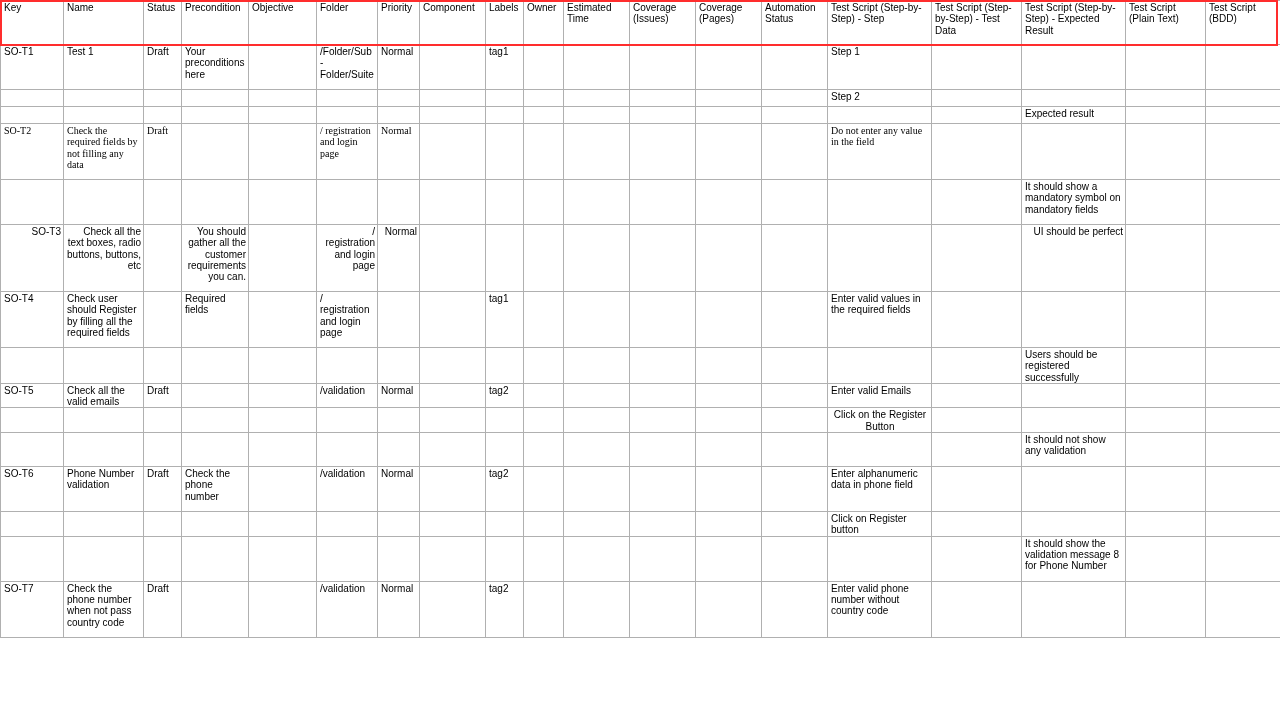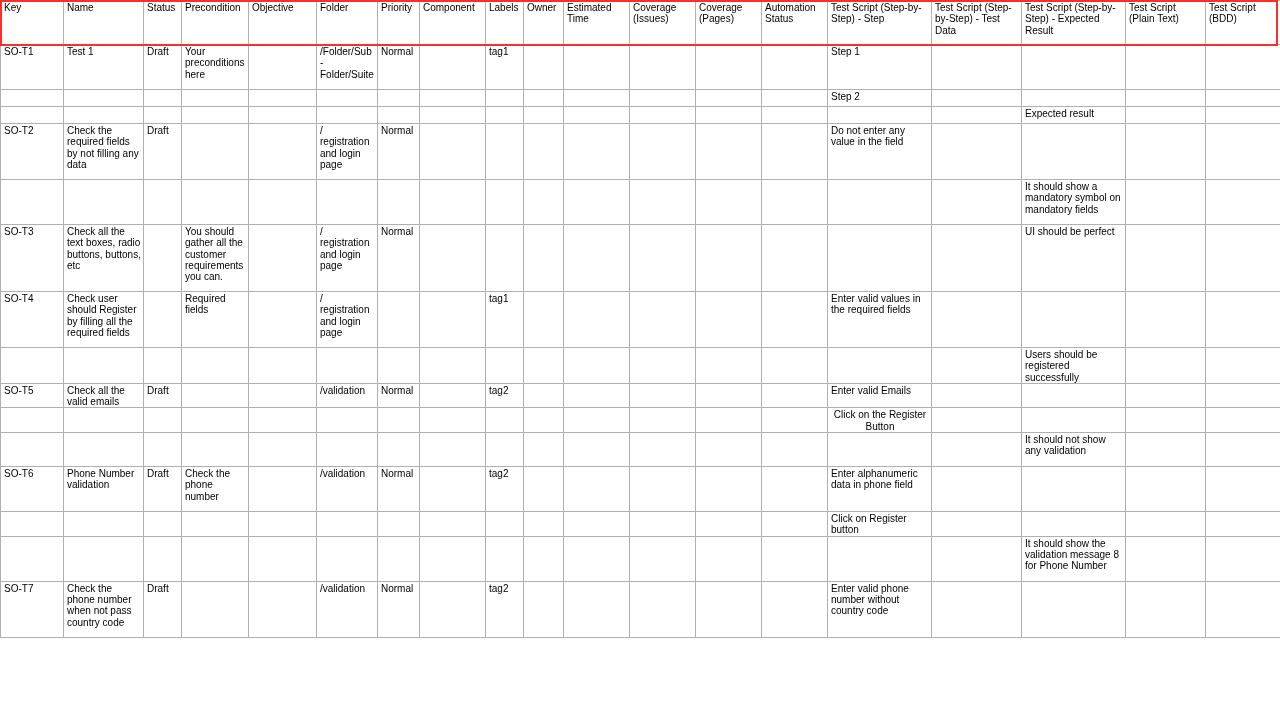--- a/index.html
+++ b/index.html
@@ -167,21 +167,21 @@
           <td></td>
           <td></td>
           <td></td>
           <td></td>
           <td></td>
           <td></td>
           <td>Expected result</td>
           <td></td>
           <td></td>
         </tr>
-        <tr style="height: 56px;">
+        <tr style="height: 56px; font-family: Liberation Serif, serif;">
           <td class="key-cell">SO-T2</td>
           <td>Check the required fields by not filling any data</td>
           <td class="key-cell">Draft</td>
           <td></td>
           <td></td>
           <td>/ registration and login page</td>
           <td class="key-cell">Normal</td>
           <td></td>
           <td class="key-cell"></td>
           <td></td>
@@ -209,21 +209,21 @@
           <td></td>
           <td></td>
           <td></td>
           <td></td>
           <td></td>
           <td></td>
           <td>It should show a mandatory symbol on mandatory fields</td>
           <td></td>
           <td></td>
         </tr>
-        <tr style="height: 67px;">
+        <tr style="height: 67px; text-align: right;">
           <td class="key-cell">SO-T3</td>
           <td>Check all the text boxes, radio buttons, buttons, etc</td>
           <td class="key-cell"></td>
           <td>You should gather all the customer requirements you can.</td>
           <td></td>
           <td>/ registration and login page</td>
           <td class="key-cell">Normal</td>
           <td></td>
           <td class="key-cell"></td>
           <td></td>

